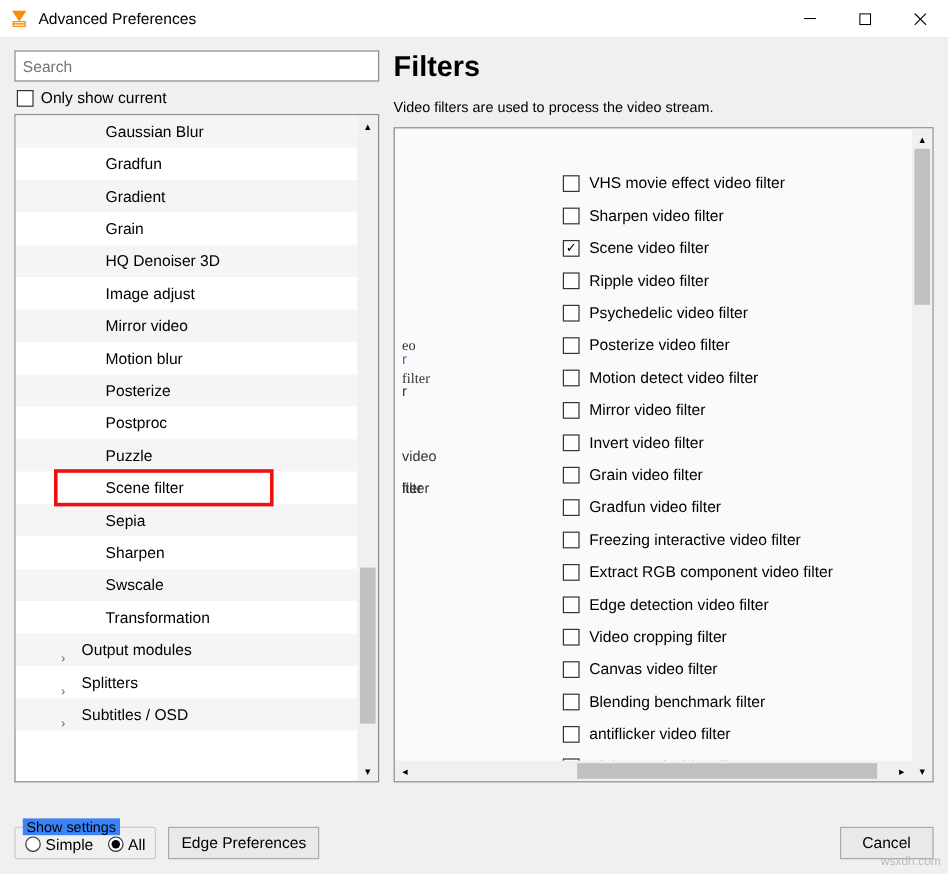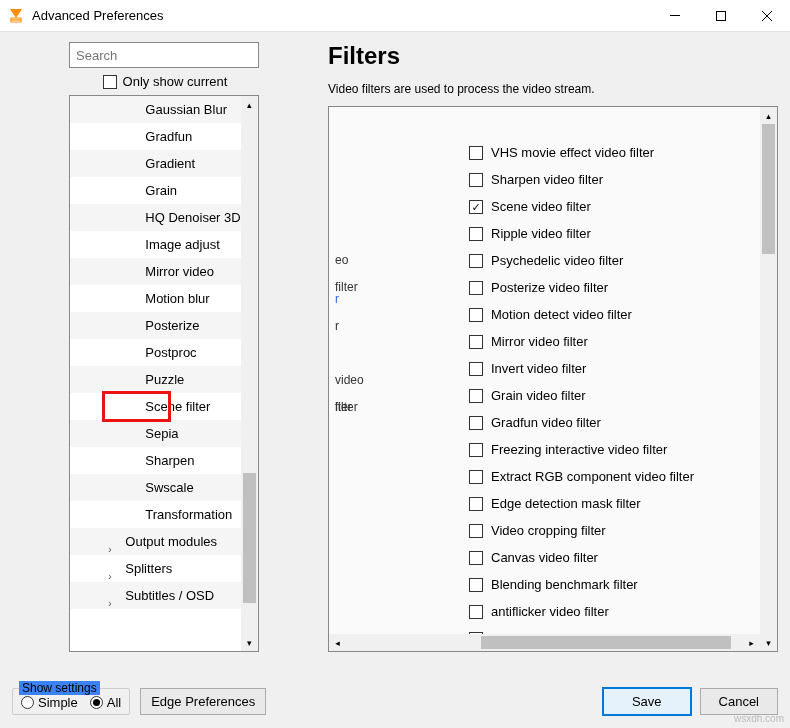--- a/index.html
+++ b/index.html
@@ -40,21 +40,20 @@
     .content {
       display: flex;
       height: 620px;
       padding: 10px 12px 0 12px;
       gap: 12px;
     }
     .leftcol {
       width: 304px;
       display: flex;
       flex-direction: column;
-      align-items: center;
     }
     .search-box {
       height: 26px;
       border: 1px solid #888;
       padding: 2px 6px;
       font-size: 13px;
       background: #fff;
       color: #666;
       margin-bottom: 6px;
     }
@@ -394,21 +393,21 @@
       </div>
     </div>
   </div>
 
   <div class="rightcol">
     <h1>Filters</h1>
     <div class="desc">Video filters are used to process the video stream.</div>
     <div class="filters-panel">
       <div class="filters-inner">
         <div class="left-stubs" id="left-stubs">
-            <div class="left-stub" style="position: absolute; top: 140px;">eo filter</div>
+            <div class="left-stub" style="position: absolute; top: 168px; font-family: Liberation Serif, serif;">eo filter</div>
             <div class="left-stub" style="position: absolute; top: 179px; color: rgb(42, 111, 207);">r</div>
             <div class="left-stub" style="position: absolute; top: 206px;">r</div>
             <div class="left-stub" style="position: absolute; top: 260px;">video filter</div>
             <div class="left-stub" style="position: absolute; top: 287px;">lter</div>
           </div>
         <div id="filter-rows">
             <div class="filter-row">
               <span class="chk"></span>
               <span>VHS movie effect video filter</span>
             </div>
@@ -455,21 +454,21 @@
             <div class="filter-row">
               <span class="chk"></span>
               <span>Freezing interactive video filter</span>
             </div>
             <div class="filter-row">
               <span class="chk"></span>
               <span>Extract RGB component video filter</span>
             </div>
             <div class="filter-row">
               <span class="chk"></span>
-              <span>Edge detection mask filter</span>
+              <span>Edge detection video filter</span>
             </div>
             <div class="filter-row">
               <span class="chk"></span>
               <span>Video cropping filter</span>
             </div>
             <div class="filter-row">
               <span class="chk"></span>
               <span>Canvas video filter</span>
             </div>
             <div class="filter-row">
@@ -508,17 +507,16 @@
     <div class="radiorow">
       <span class="radio"></span>
       <span>Simple</span>
       <span style="width:4px"></span>
       <span class="radio checked"></span>
       <span>All</span>
     </div>
   </div>
   <button class="reset-btn">Edge Preferences</button>
   <div class="spacer"></div>
-  <button class="primary-btn">Save</button>
   <button class="sec-btn">Cancel</button>
 </div>
 
 <div class="watermark">wsxdh.com</div>
 
 </body></html>

